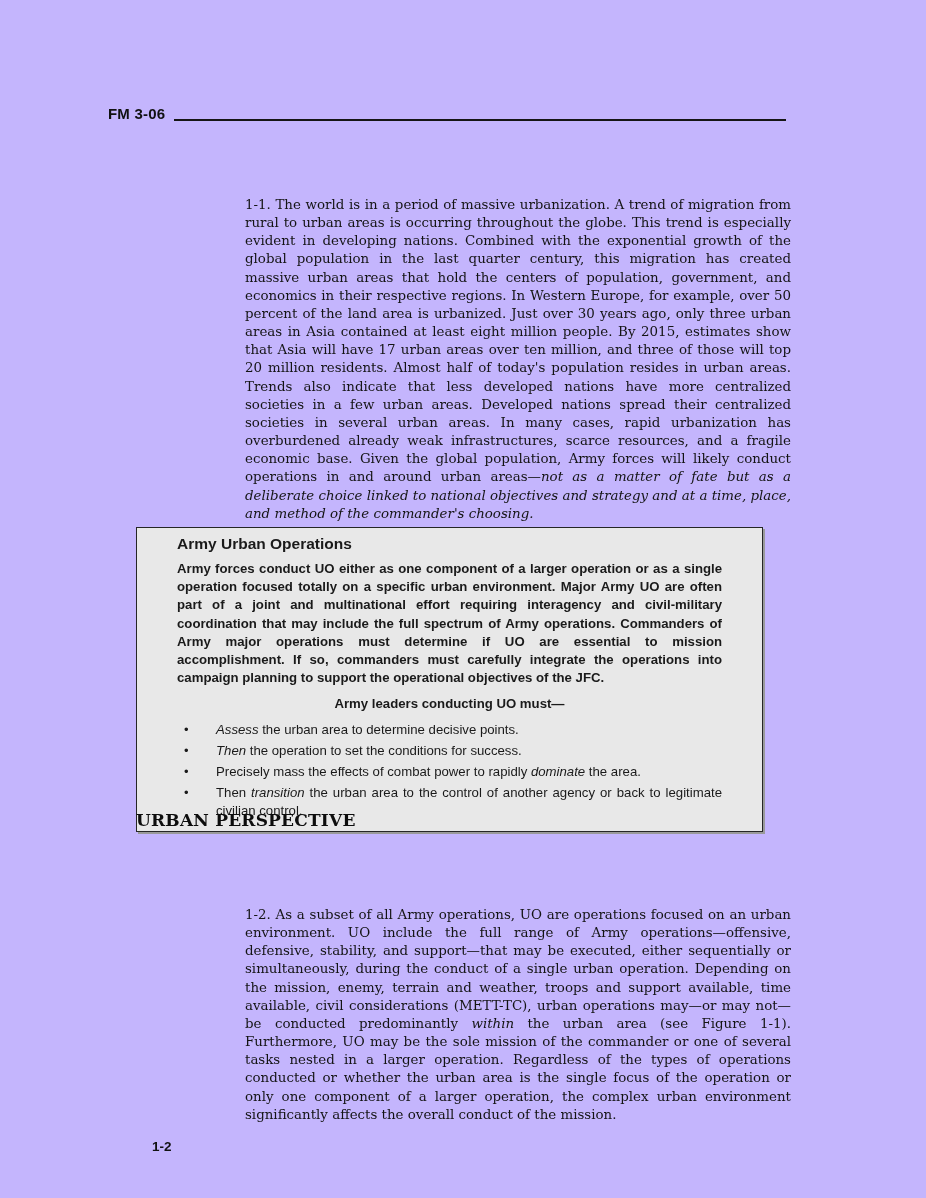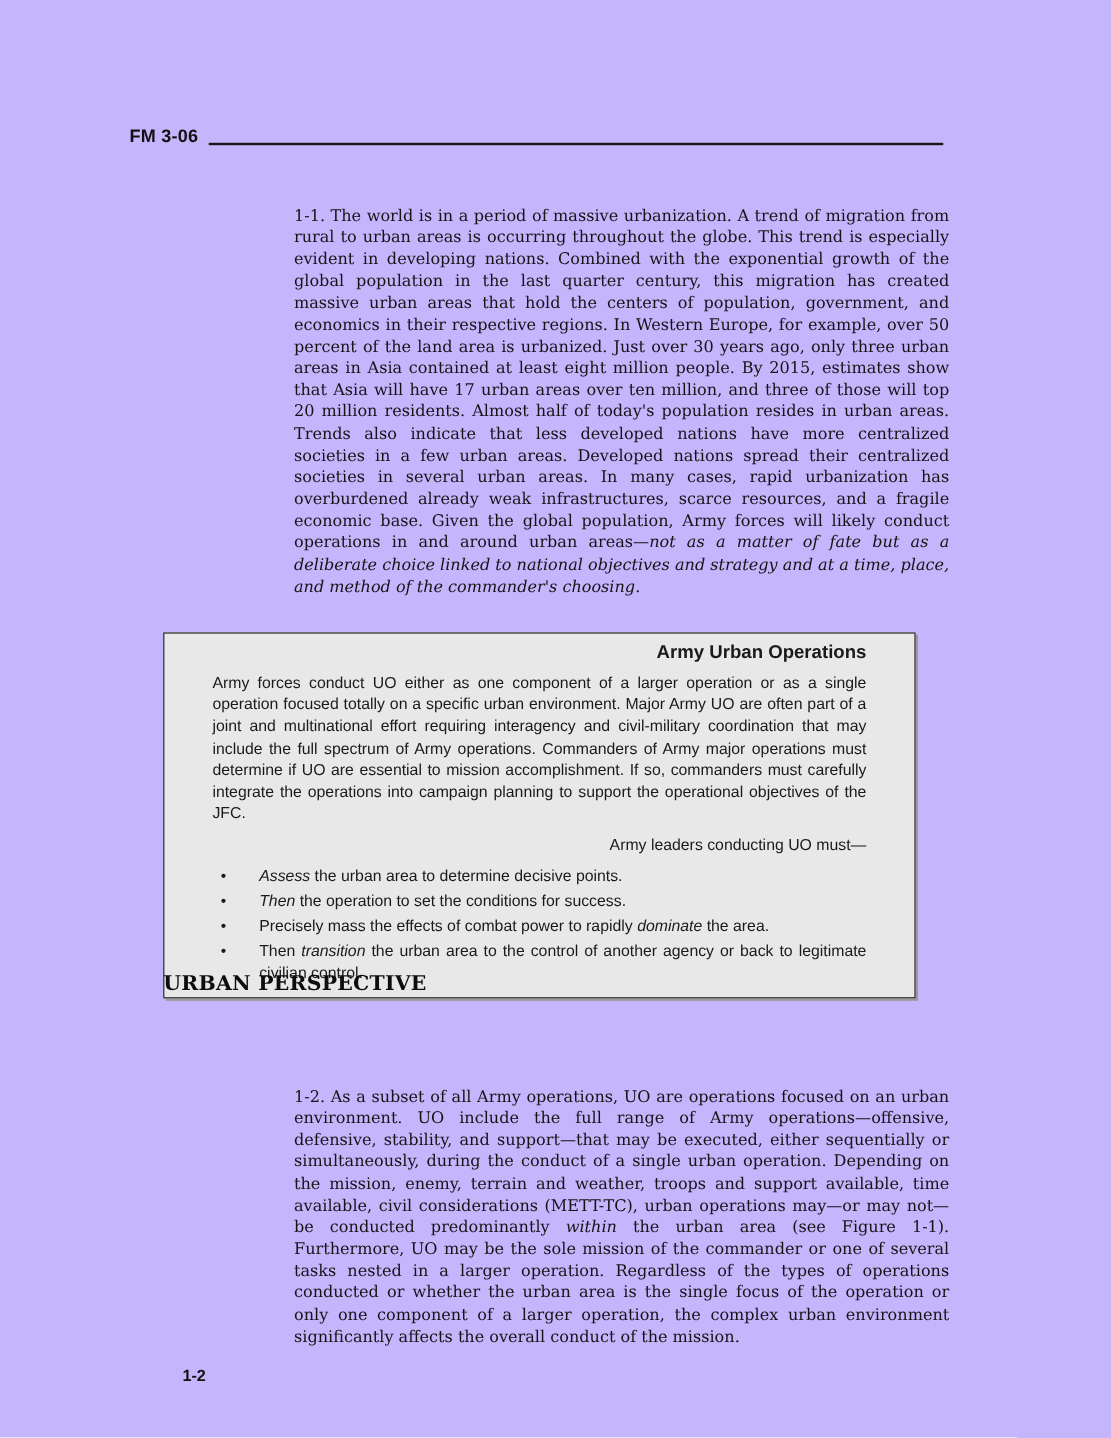--- a/index.html
+++ b/index.html
@@ -53,21 +53,21 @@
     position: absolute;
     left: 245px;
     width: 546px;
     font-family: "DejaVu Serif", serif;
     font-size: 13.4px;
     line-height: 18.15px;
     text-align: justify;
     color: #141414;
     margin: 0;
   }
-  #para-1-1 { top: 172px; }
+  #para-1-1 { top: 196px; }
   #para-1-2 { top: 870px; margin-top: 36px; }
   .em { font-style: italic; }
   
   .inset-box {
     position: absolute;
     left: 136px;
     top: 527px;
     width: 627px;
     height: 305px;
     box-sizing: border-box;
@@ -75,31 +75,32 @@
     border: 1px solid #262626;
     box-shadow: 2px 2px 0 #9a9a9a;
     padding: 6px 40px 4px 40px;
     font-family: "Liberation Sans", sans-serif;
     color: #1a1a1a;
     overflow: hidden;
   }
   .box-title {
     font-size: 15.5px;
     font-weight: bold;
-    text-align: right;
+    text-align: left;
     line-height: 20px;
     margin: 0 0 6px 0;
   }
   .box-para {
     font-size: 13.2px;
     line-height: 18.2px;
     text-align: justify;
     margin: 0 0 8px 0;
+    font-weight: bold;
   }
-  .box-para.lead-in { text-align: right; margin-bottom: 7px; }
+  .box-para.lead-in { text-align: center; margin-bottom: 7px; }
   .box-bullets {
     list-style: none;
     margin: 0;
     padding: 0 0 0 5px;
   }
   .box-bullets li {
     position: relative;
     padding-left: 34px;
     font-size: 13.2px;
     line-height: 18.2px;

